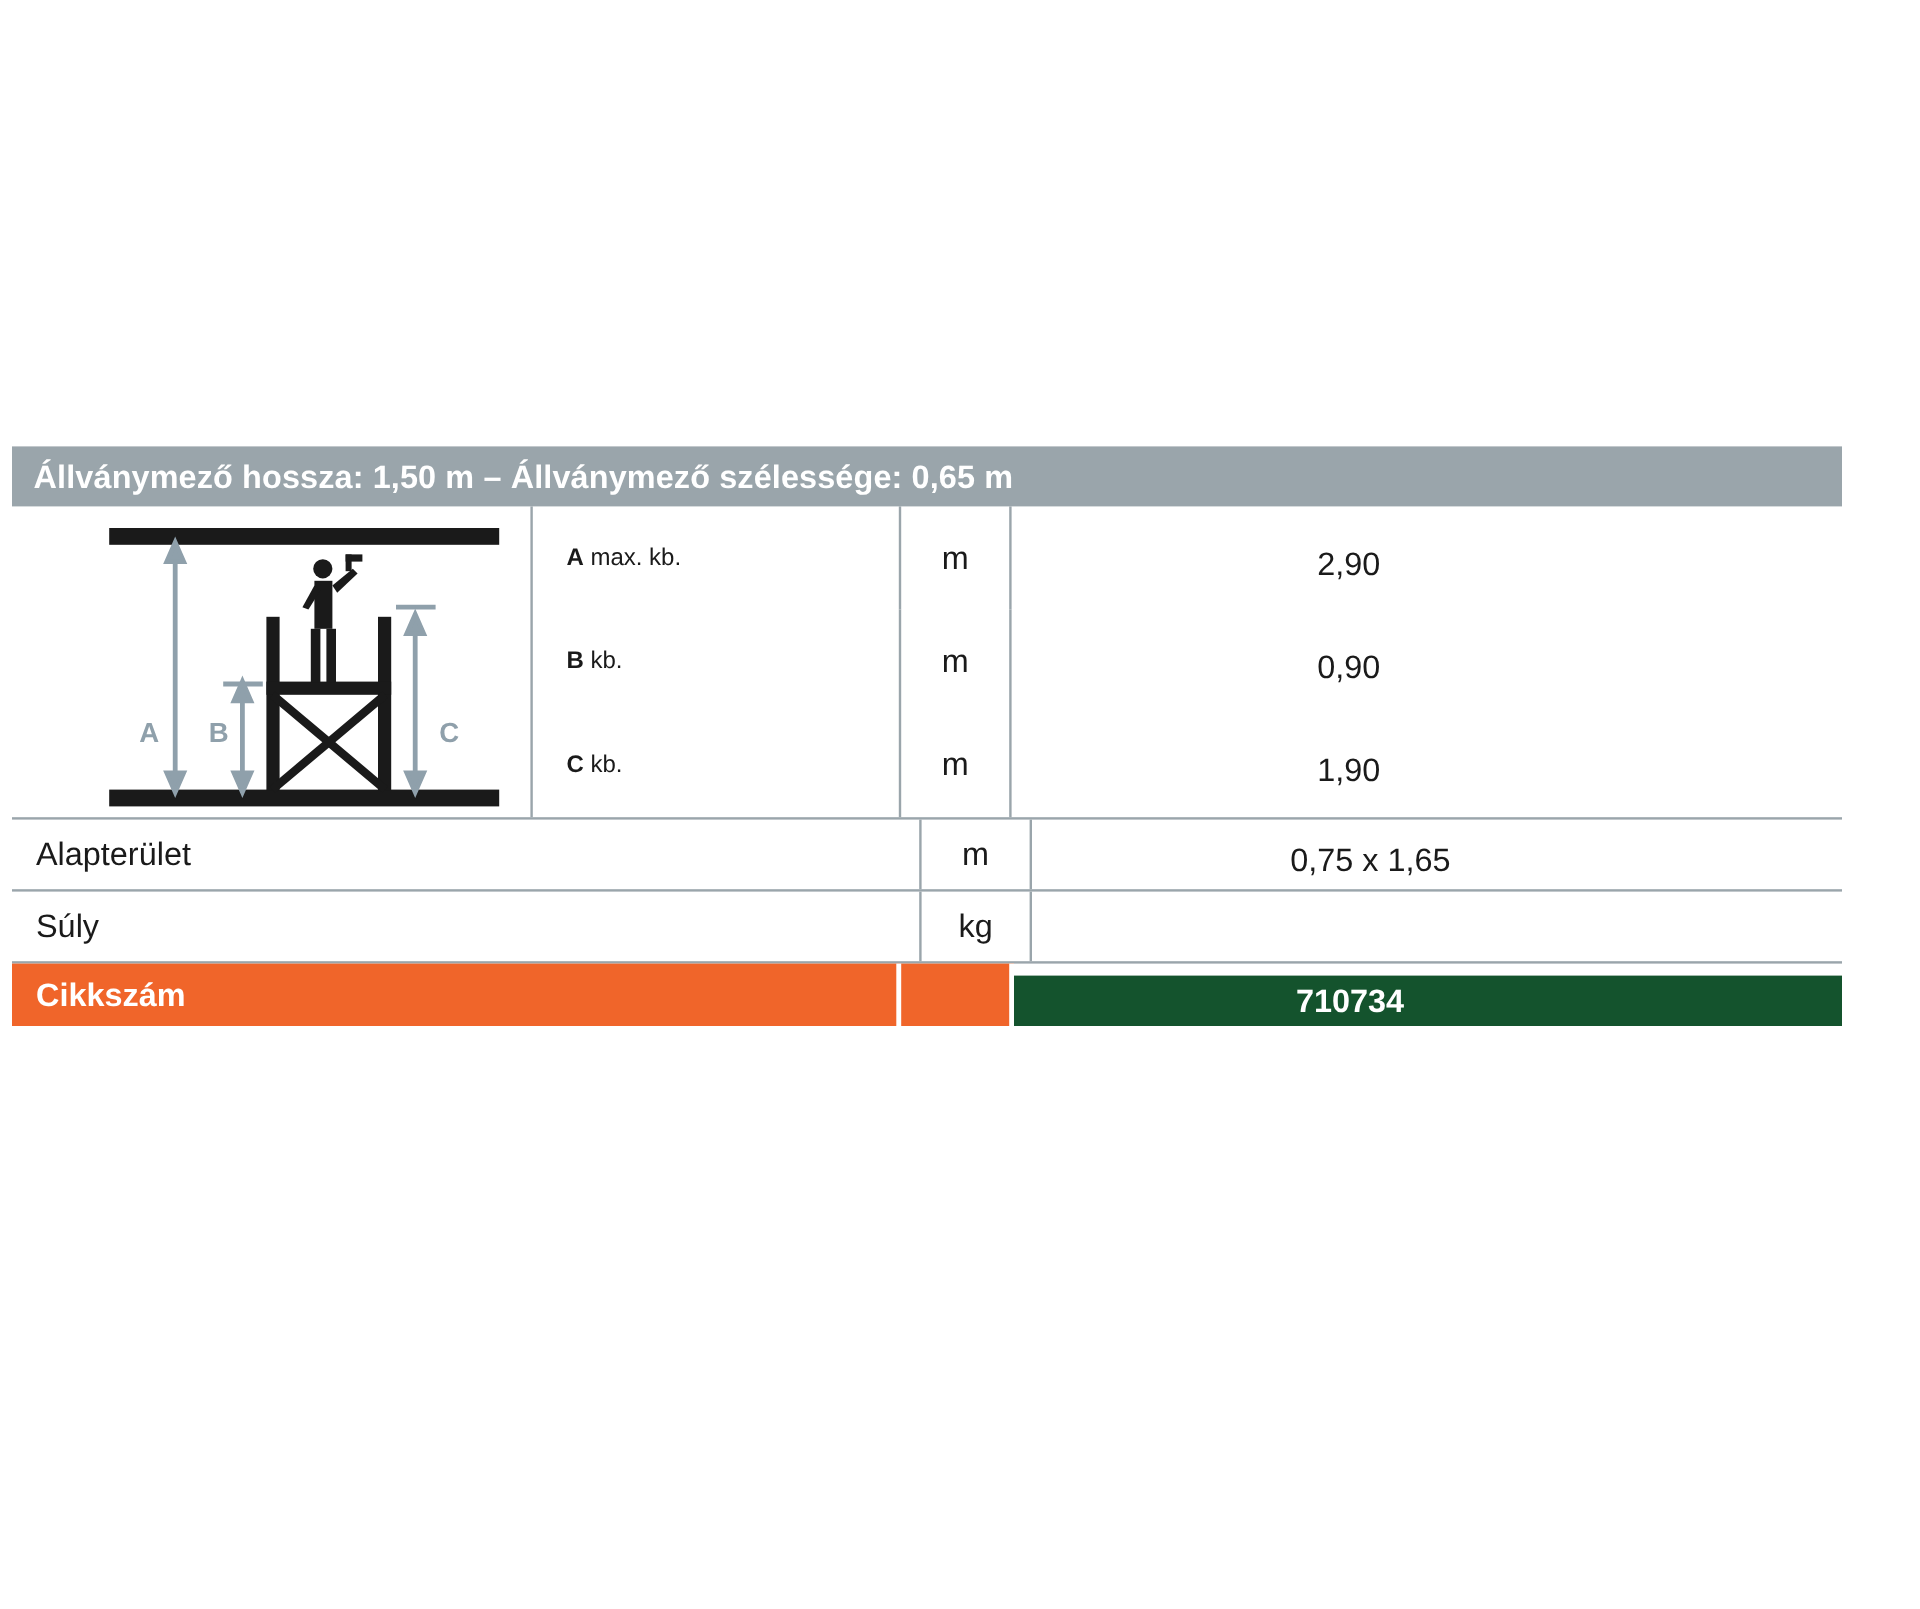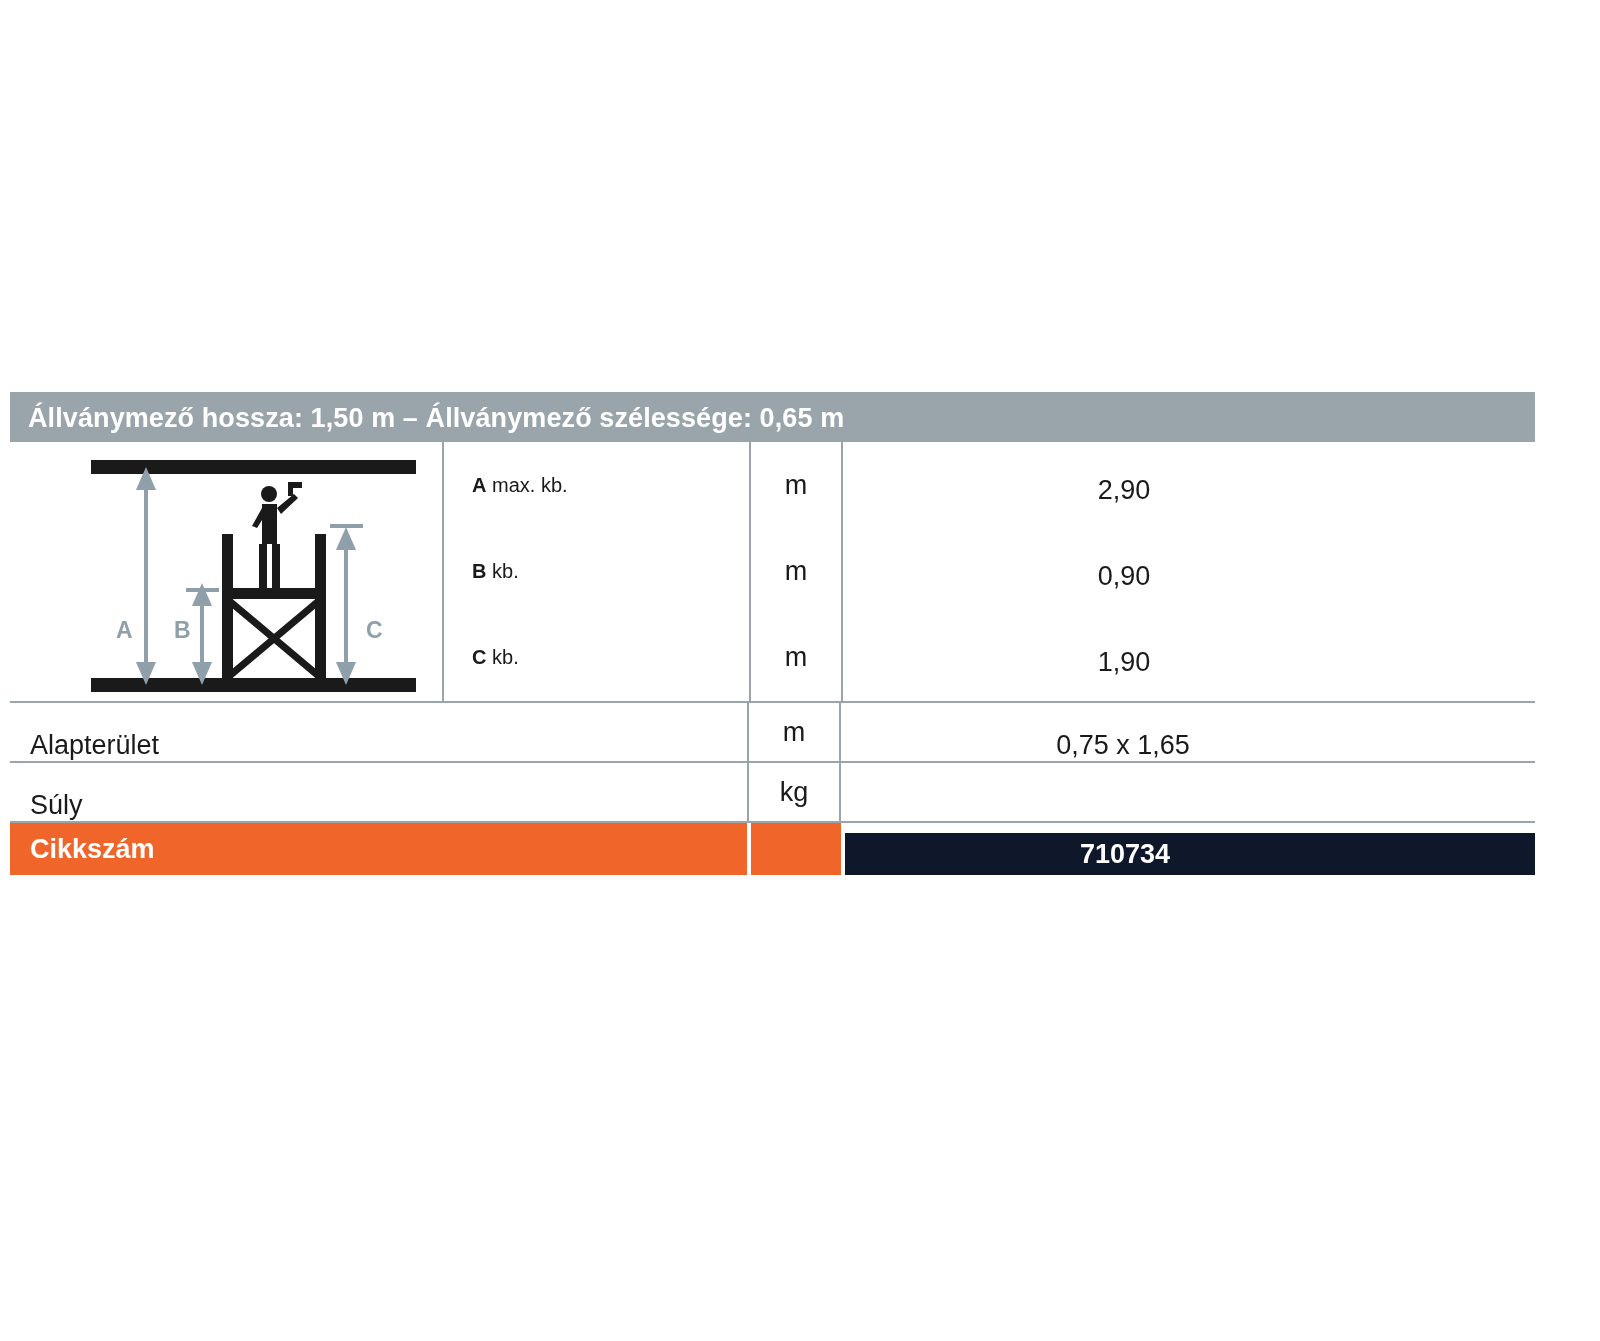--- a/index.html
+++ b/index.html
@@ -12,21 +12,21 @@
     height: 1341px;
     font-family: "Liberation Sans", sans-serif;
     color: #1a1a1a;
     position: relative;
     overflow: hidden;
   }
 
   .spec-table {
     position: absolute;
     left: 10px;
-    top: 392px;
+    top: 372px;
     width: 1525px;
   }
 
   
   .table-header {
     background: #9aa5ab;
     color: #ffffff;
     font-weight: bold;
     font-size: 27px;
     letter-spacing: 0.1px;
@@ -97,23 +97,24 @@
     flex: 1 1 auto;
     text-align: center;
     font-size: 27px;
     padding-right: 130px;
     margin-top: 10px;
   }
 
   
   .simple-row {
     display: flex;
-    align-items: flex-end;
+    align-items: center;
     border-bottom: 2px solid #9aa5ab;
     height: 58px;
+    gap: 19px;
   }
   .simple-row .row-label {
     width: 737px;
     flex: 0 0 737px;
     display: flex;
     align-items: center;
     padding-left: 20px;
     box-sizing: border-box;
     font-size: 27px;
   }
@@ -147,21 +148,21 @@
     padding-left: 20px;
     box-sizing: border-box;
   }
   .article-row .unit-cell {
     background: #f0652a;
     border-left: 4px solid #ffffff;
     border-right: 4px solid #ffffff;
     color: #ffffff;
   }
   .article-row .value-cell {
-    background: #0f172a;
+    background: #14532d;
     color: #ffffff;
     font-weight: bold;
     display: flex;
     align-items: center;
     justify-content: center;
     padding-right: 130px;
   }
 
   
   .fig-cell svg {

